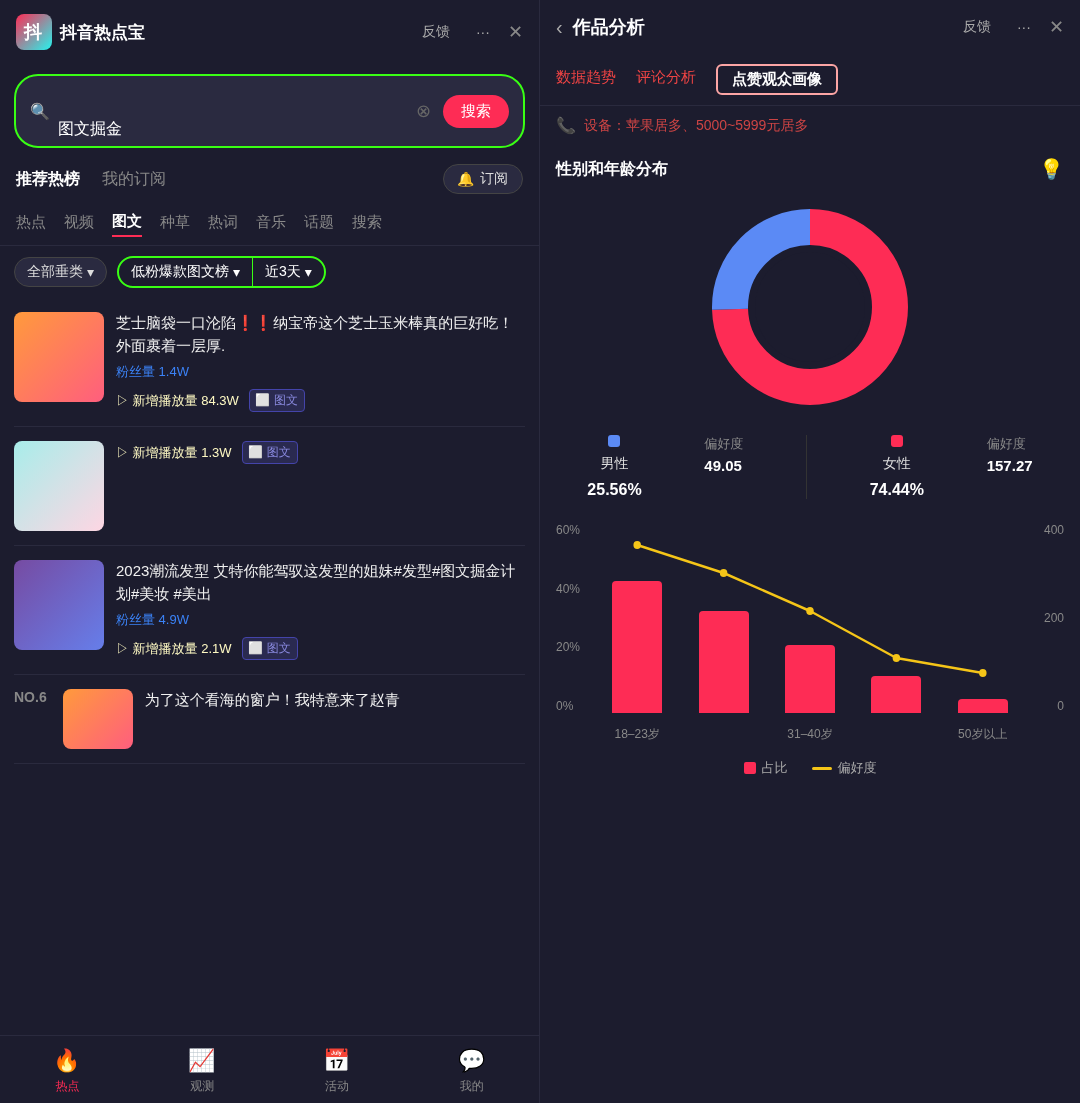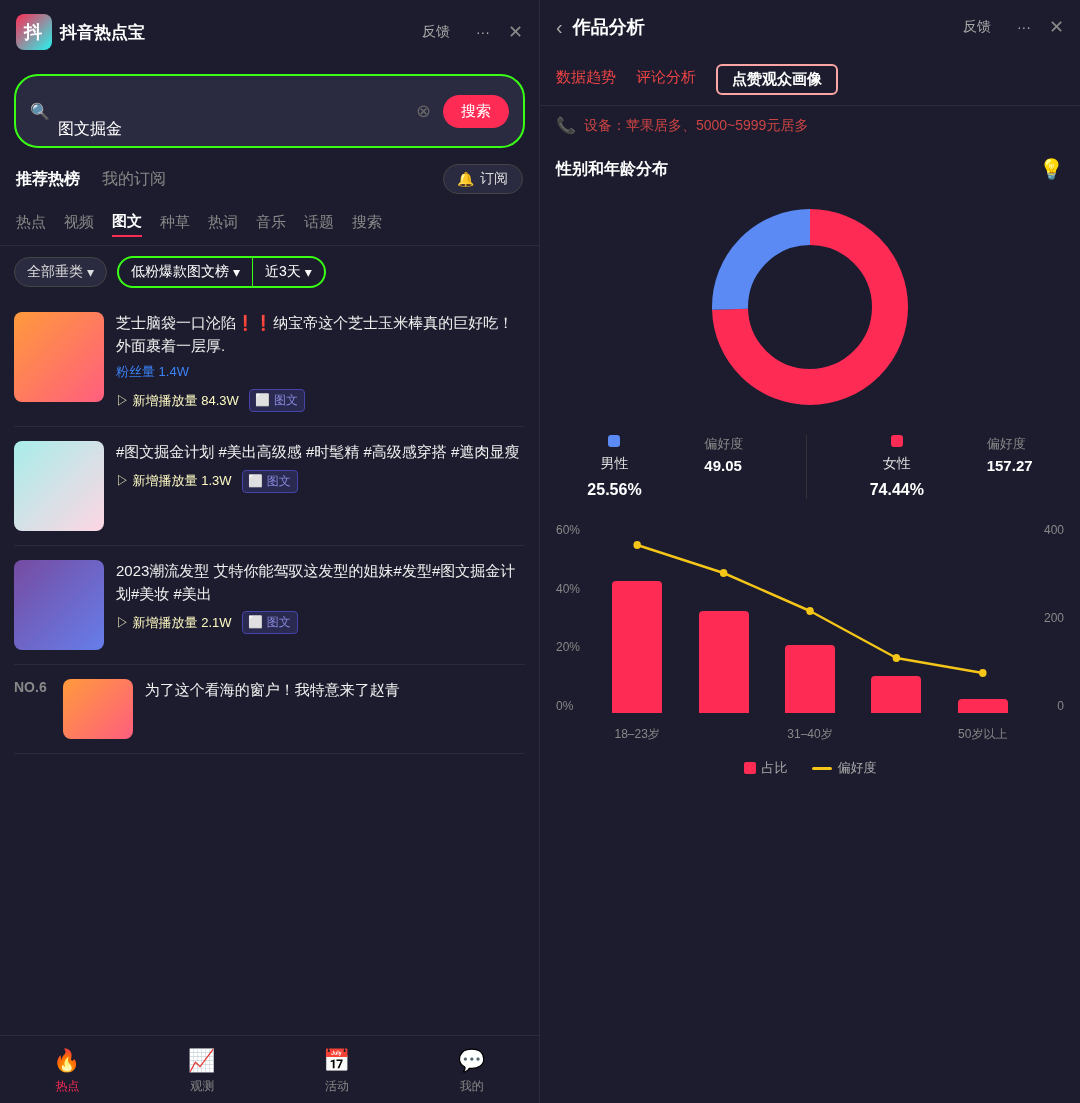--- a/index.html
+++ b/index.html
@@ -661,32 +661,32 @@
         <div class="item-stats">
           <span class="stat-play">▷ 新增播放量 84.3W</span>
           <span class="tag-badge">⬜ 图文</span>
         </div>
       </div>
     </div>
 
     <div class="content-item">
       <div class="thumb thumb-2"></div>
       <div class="item-content">
-        <div class="item-title">#图文掘金计划 #美出高级感 #时髦精 #高级感穿搭 #遮肉显瘦</div>
         <div class="item-stats">
           <span class="stat-play">▷ 新增播放量 1.3W</span>
           <span class="tag-badge">⬜ 图文</span>
         </div>
       </div>
     </div>
 
     <div class="content-item">
       <div class="thumb thumb-3"></div>
       <div class="item-content">
         <div class="item-title">2023潮流发型  艾特你能驾驭这发型的姐妹#发型#图文掘金计划#美妆 #美出</div>
+        <div class="item-fans">粉丝量 4.9W</div>
         <div class="item-stats">
           <span class="stat-play">▷ 新增播放量 2.1W</span>
           <span class="tag-badge">⬜ 图文</span>
         </div>
       </div>
     </div>
 
     <div class="content-item">
       <span class="rank-num">NO.6</span>
       <div class="thumb thumb-1" style="width:70px;height:60px;"></div>

